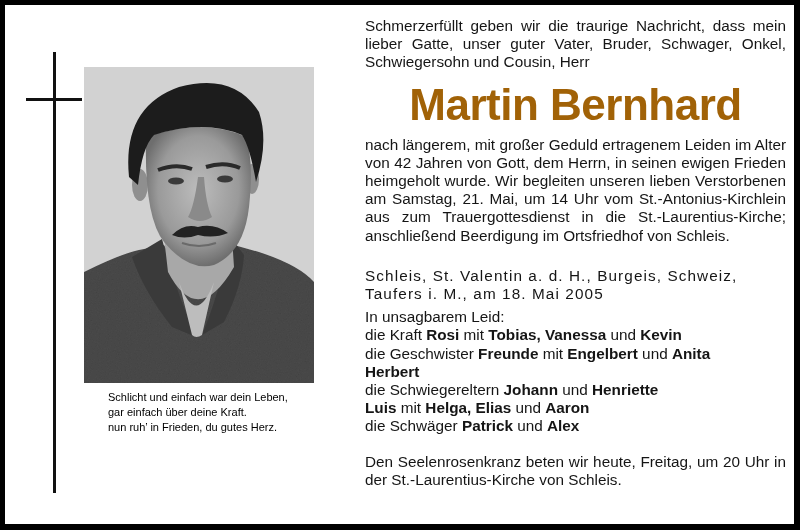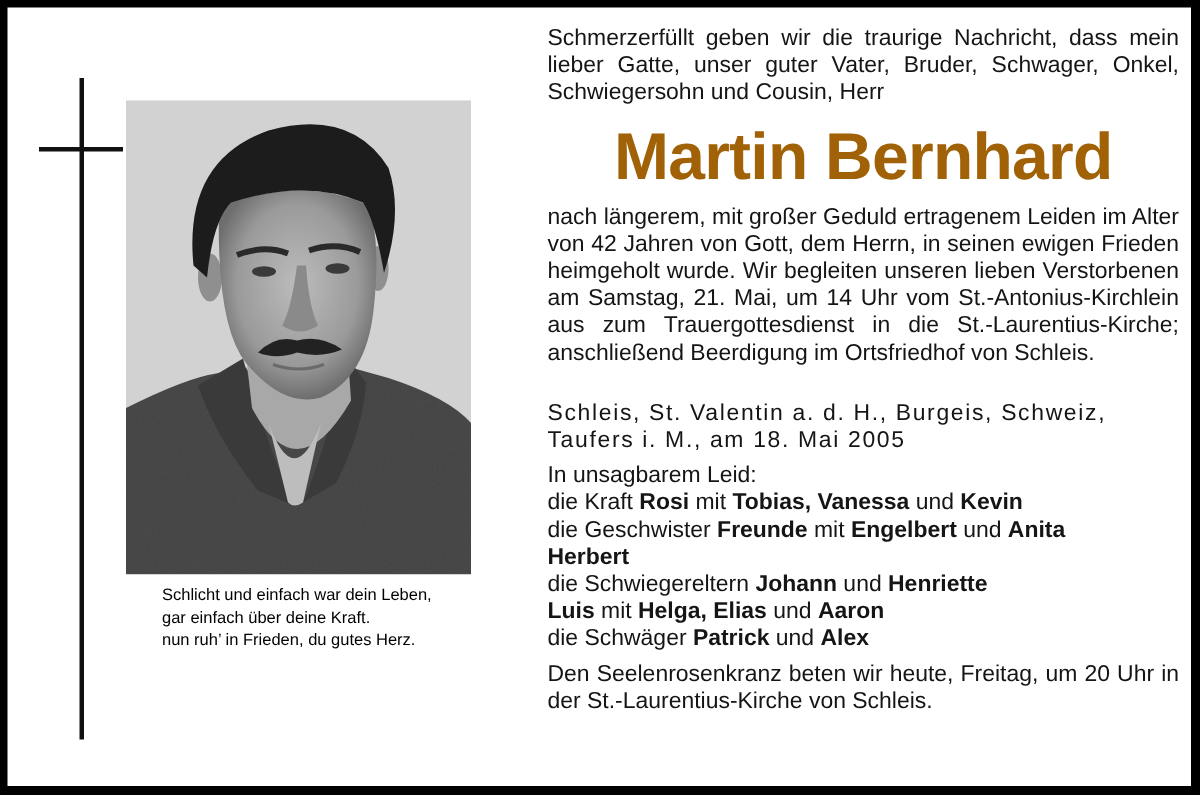--- a/index.html
+++ b/index.html
@@ -34,21 +34,21 @@
     font-weight: bold; font-size: 44px; line-height: 50px;
     text-align: center; letter-spacing: -0.5px; margin: 8px 0 6px 0; color: #a16207;
   }
   .body-text { text-align-last: left; }
   .place {
     margin-top: 22px; letter-spacing: 1.1px; text-align-last: left;
   }
   .family { margin-top: 5px; }
   .family div { white-space: nowrap; }
   .family b { font-weight: bold; }
-  .outro { margin-top: 5px; text-align-last: left; }
+  .outro { margin-top: 17px; text-align-last: left; }
 </style>
 </head>
 <body>
 
 <div class="frame">
   <div class="cross-v"></div>
   <div class="cross-h"></div>
 
   <div class="photo" title="Portrait photo of Martin Bernhard">
     <svg width="230" height="316" viewBox="0 0 230 316">

